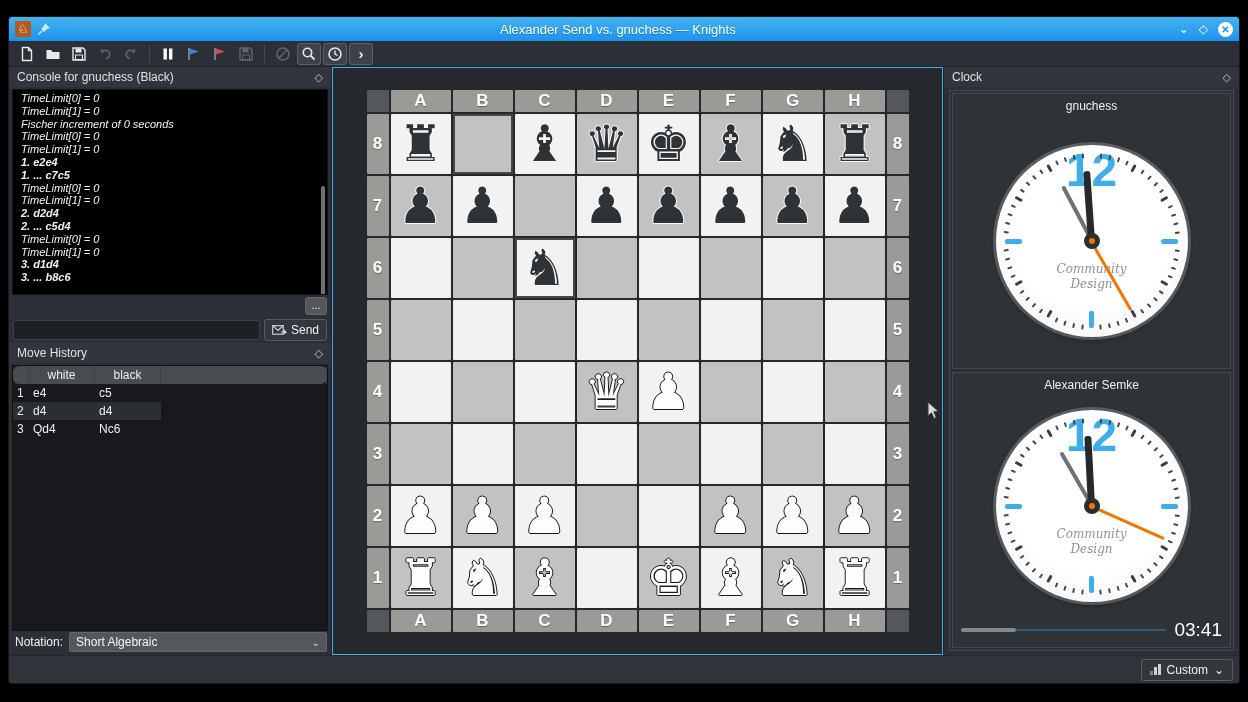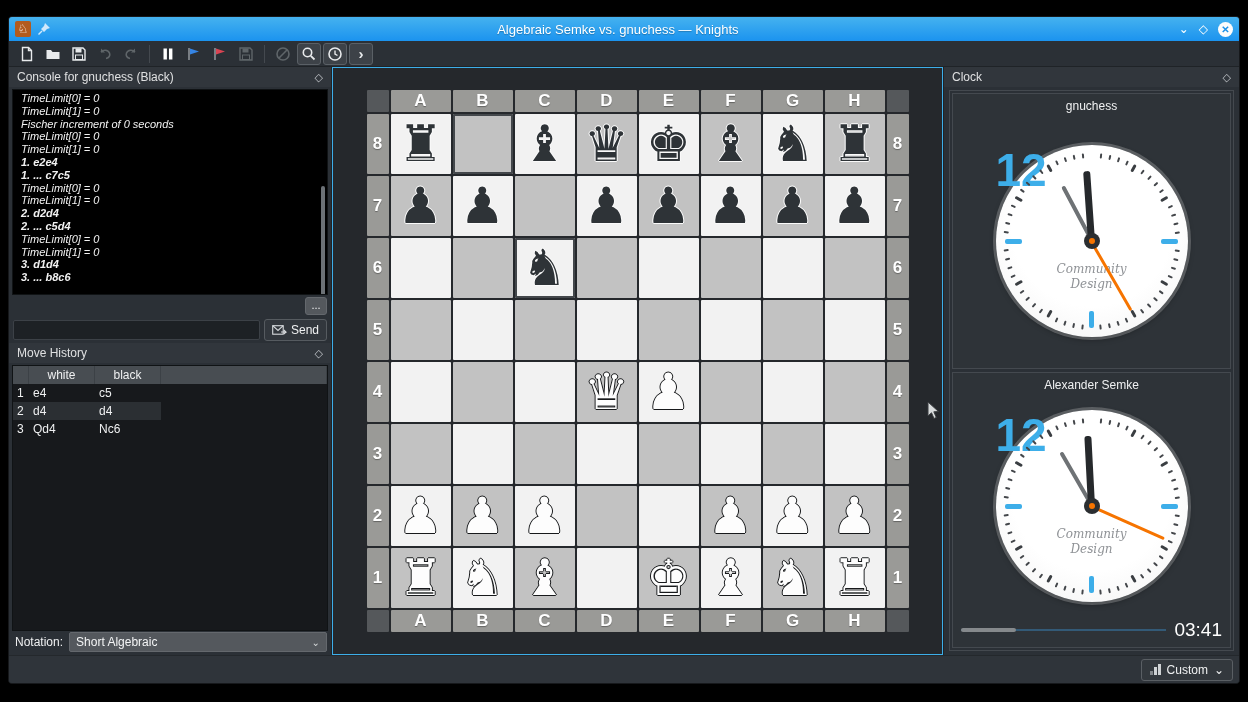--- a/index.html
+++ b/index.html
@@ -60,21 +60,21 @@
   .input-row { height:24px; display:flex; gap:4px; padding:0 4px 2px 4px; align-items:center; }
   .chat-input { flex:1; height:20px; background:#1d2125; border:1px solid #3c4147;
                 border-radius:2px; color:#eff0f1; font-size:12px; padding:0 4px; }
   .send-btn { height:22px; display:flex; align-items:center; gap:4px; padding:0 7px;
               background:#32373d; border:1px solid #565b60; border-radius:3px;
               color:#eff0f1; font-size:12px; }
 
   
   .mh-table { flex:1; margin:2px 3px 0 3px; background:#17191c; border:1px solid #101315;
               display:flex; flex-direction:column; font-size:12px; color:#eff0f1; overflow:hidden; }
-  .mh-head { display:flex; height:18px; background:#484d52; }
+  .mh-head { display:flex; height:18px; background:#484d52;border-radius:6px; }
   .mh-head .hc { border-right:1px solid #3c4146; display:flex; align-items:center; justify-content:center; }
   .mh-row { display:flex; height:18px; }
   .mh-row .c { display:flex; align-items:center; padding-left:4px; }
   .col-n { width:16px; }
   .col-w, .col-b { width:66px; }
   .col-f { flex:1; }
   .mh-row.alt .col-n, .mh-row.alt .col-w, .mh-row.alt .col-b { background:#2b2f33; }
   .notation-row { height:24px; display:flex; align-items:center; gap:6px; padding:0 4px 2px 6px; }
   .notation-label { color:#eff0f1; font-size:12px; }
   .combo { flex:1; height:20px; background:#54585d; border:1px solid #64686d; border-radius:2px;
@@ -104,21 +104,21 @@
   .clock-group { flex:1; margin:3px 5px 4px 5px; border:1px solid #44494f;
                  display:flex; flex-direction:column; padding:2px; gap:3px; }
   .player-box { flex:1; border:1px solid #44494f; background:#2e3338;
                 display:flex; flex-direction:column; }
   .player-name { height:20px; text-align:center; color:#eff0f1; font-size:12px; padding-top:5px; }
   .face-area { flex:1; display:flex; align-items:center; justify-content:center; }
   .face { position:relative; width:192px; height:192px; border-radius:50%;
           background:radial-gradient(circle at 50% 42%, #ffffff 55%, #f0f0f0 100%);
           box-shadow:0 0 0 3px rgba(230,230,230,.25), 0 2px 6px rgba(0,0,0,.4); }
   .tick { position:absolute; left:50%; top:50%; }
-  .numeral { position:absolute; top:2px; left:0; right:0; text-align:left;
+  .numeral { position:absolute; top:2px; left:0; right:0; text-align:center;
              color:#3daee9; font-size:46px; font-weight:bold; line-height:46px; }
   .brand { position:absolute; top:61%; left:0; right:0; text-align:center; color:#8f9296;
            font-family:"DejaVu Serif", serif; font-style:italic; font-size:12px; line-height:15px; }
   .hand { position:absolute; left:50%; bottom:50%; transform-origin:50% 100%; border-radius:3px; }
   .hand.minute { width:7px; height:70px; margin-left:-3.5px; background:#26292c; }
   .hand.hour   { width:4px; height:62px; margin-left:-2px; background:#6e7275; }
   .hand.second { width:2.5px; height:80px; margin-left:-1.25px; background:#f67400; }
   .hub { position:absolute; left:50%; top:50%; width:16px; height:16px; margin:-8px 0 0 -8px;
          background:#2b2e31; border-radius:50%; }
   .hub::after { content:""; position:absolute; left:5px; top:5px; width:6px; height:6px;
@@ -148,21 +148,21 @@
 
 <div id="stage">
   <div id="window">
 
     <div class="titlebar">
       <div class="app-icon">♘</div>
       <svg class="pin-icon" viewBox="0 0 14 14">
         <path d="M8 1 L13 6 L10 7 L7 10 L4 7 L7 4 Z" fill="#cfe8fb"></path>
         <line x1="5" y1="9" x2="1.5" y2="12.5" stroke="#cfe8fb" stroke-width="1.4"></line>
       </svg>
-      <div class="tb-title">Algebraic Semke vs. gnuchess — Knights</div>
+      <div class="tb-title">Alexander Send vs. gnuchess — Knights</div>
       <div class="winbtns">
         <span class="winbtn">⌄</span>
         <span class="winbtn">◇</span>
         <span class="closebtn">✕</span>
       </div>
     </div>
 
 
     <div class="toolbar">
       <div class="tbtn">

